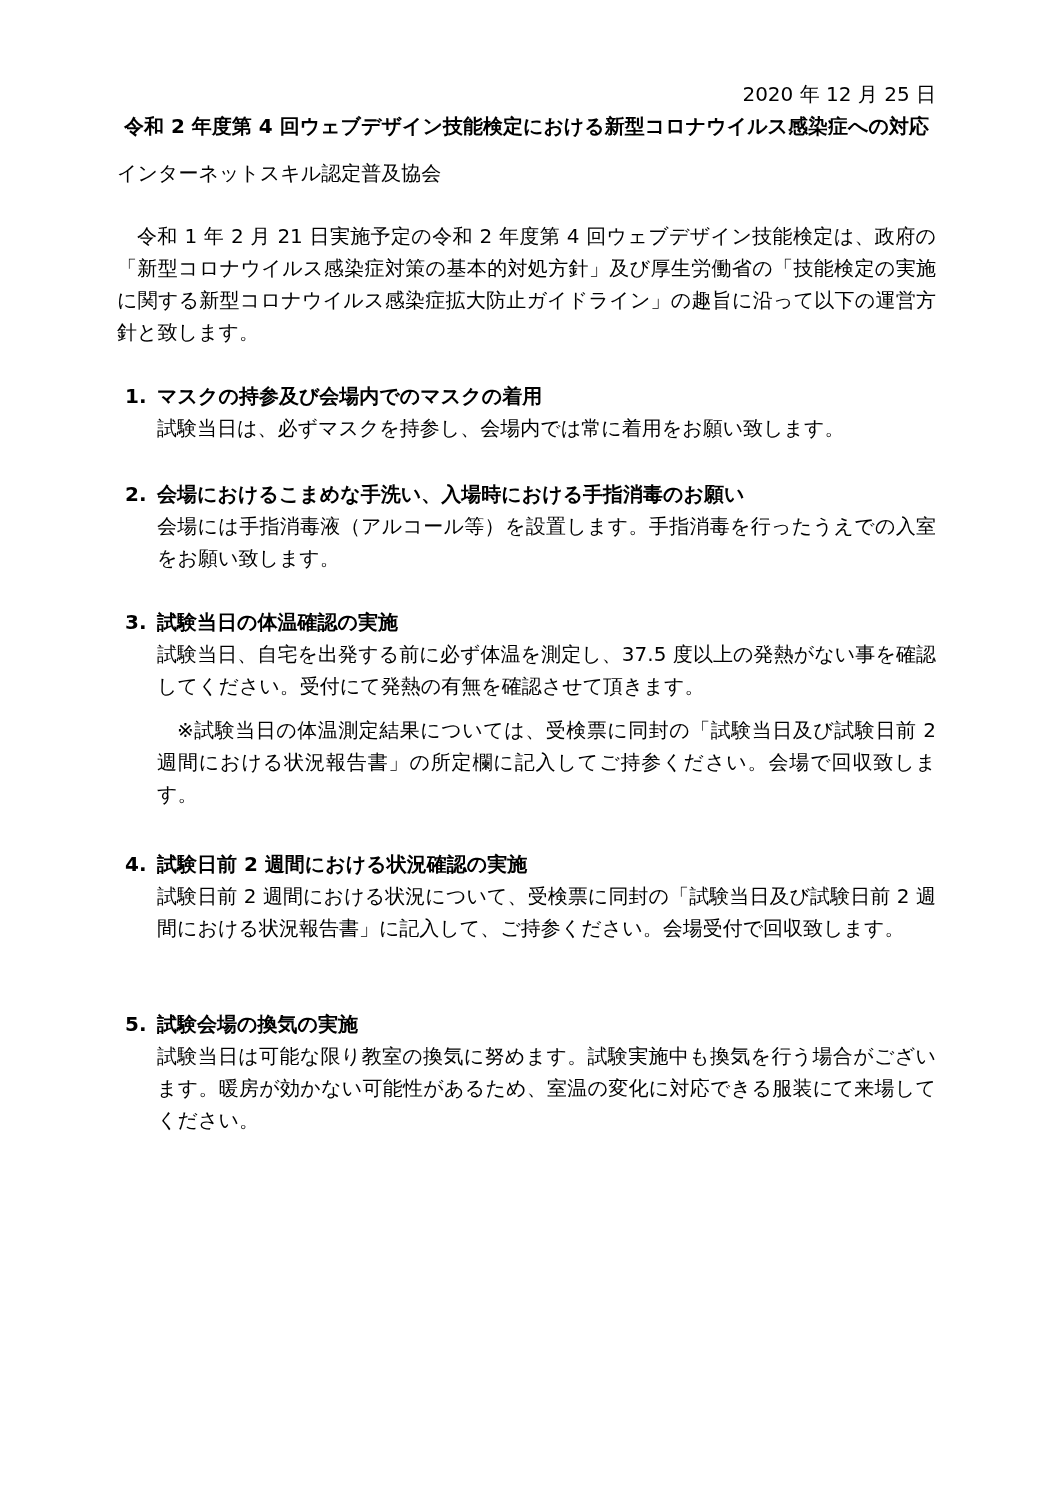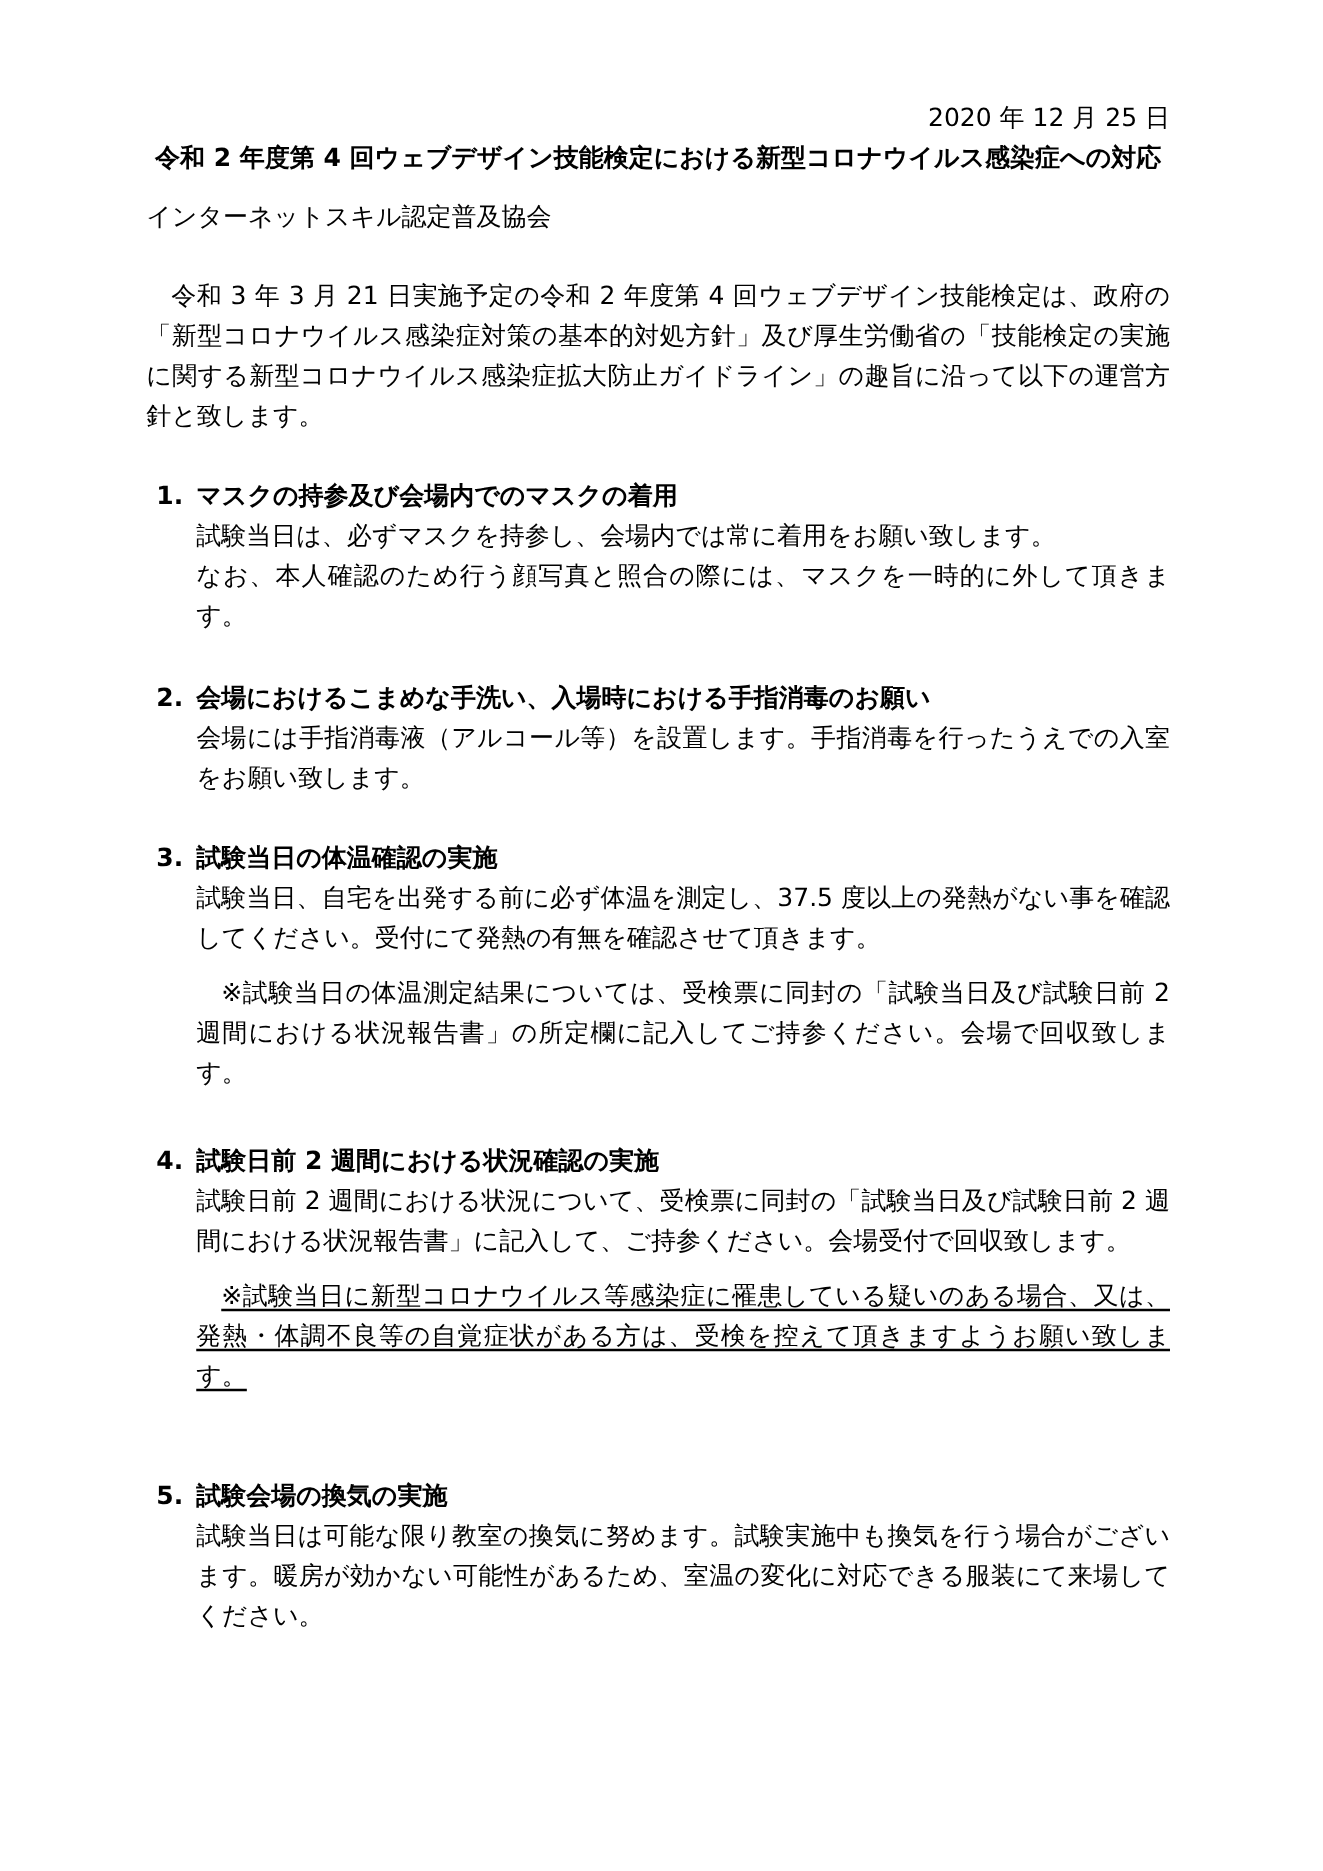--- a/index.html
+++ b/index.html
@@ -42,29 +42,28 @@
 
 <div class="page">
 
   <div class="date-line">2020 年 12 月 25 日</div>
 
   <div class="doc-title">令和 2 年度第 4 回ウェブデザイン技能検定における新型コロナウイルス感染症への対応</div>
 
   <div class="org-line">インターネットスキル認定普及協会</div>
 
   <div class="intro-block">
-    <p class="fl-indent">令和 3 年 3 月 21 日実施予定の令和 2 年度第 4 回ウェブデザイン技能検定は、政府の「新型コロナウイルス感染症対策の基本的対処方針」及び厚生労働省の「技能検定の実施に関する新型コロナウイルス感染症拡大防止ガイドライン」の趣旨に沿って以下の運営方針と致します。</p>
+    <p class="fl-indent">令和 1 年 2 月 21 日実施予定の令和 2 年度第 4 回ウェブデザイン技能検定は、政府の「新型コロナウイルス感染症対策の基本的対処方針」及び厚生労働省の「技能検定の実施に関する新型コロナウイルス感染症拡大防止ガイドライン」の趣旨に沿って以下の運営方針と致します。</p>
   </div>
 
   <div class="section s1">
     <div class="sec-num">1.</div>
     <div class="sec-content">
       <p class="sec-heading">マスクの持参及び会場内でのマスクの着用</p>
       <p>試験当日は、必ずマスクを持参し、会場内では常に着用をお願い致します。</p>
-      <p>なお、本人確認のため行う顔写真と照合の際には、マスクを一時的に外して頂きます。</p>
     </div>
   </div>
 
   <div class="section s2">
     <div class="sec-num">2.</div>
     <div class="sec-content">
       <p class="sec-heading">会場におけるこまめな手洗い、入場時における手指消毒のお願い</p>
       <p>会場には手指消毒液（アルコール等）を設置します。手指消毒を行ったうえでの入室をお願い致します。</p>
     </div>
   </div>
@@ -76,21 +75,20 @@
       <p>試験当日、自宅を出発する前に必ず体温を測定し、37.5 度以上の発熱がない事を確認してください。受付にて発熱の有無を確認させて頂きます。</p>
       <p class="note">※試験当日の体温測定結果については、受検票に同封の「試験当日及び試験日前 2 週間における状況報告書」の所定欄に記入してご持参ください。会場で回収致します。</p>
     </div>
   </div>
 
   <div class="section s4">
     <div class="sec-num">4.</div>
     <div class="sec-content">
       <p class="sec-heading">試験日前 2 週間における状況確認の実施</p>
       <p>試験日前 2 週間における状況について、受検票に同封の「試験当日及び試験日前 2 週間における状況報告書」に記入して、ご持参ください。会場受付で回収致します。</p>
-      <p class="note note-underline">※試験当日に新型コロナウイルス等感染症に罹患している疑いのある場合、又は、発熱・体調不良等の自覚症状がある方は、受検を控えて頂きますようお願い致します。</p>
     </div>
   </div>
 
   <div class="section s5">
     <div class="sec-num">5.</div>
     <div class="sec-content">
       <p class="sec-heading">試験会場の換気の実施</p>
       <p>試験当日は可能な限り教室の換気に努めます。試験実施中も換気を行う場合がございます。暖房が効かない可能性があるため、室温の変化に対応できる服装にて来場してください。</p>
     </div>
   </div>

